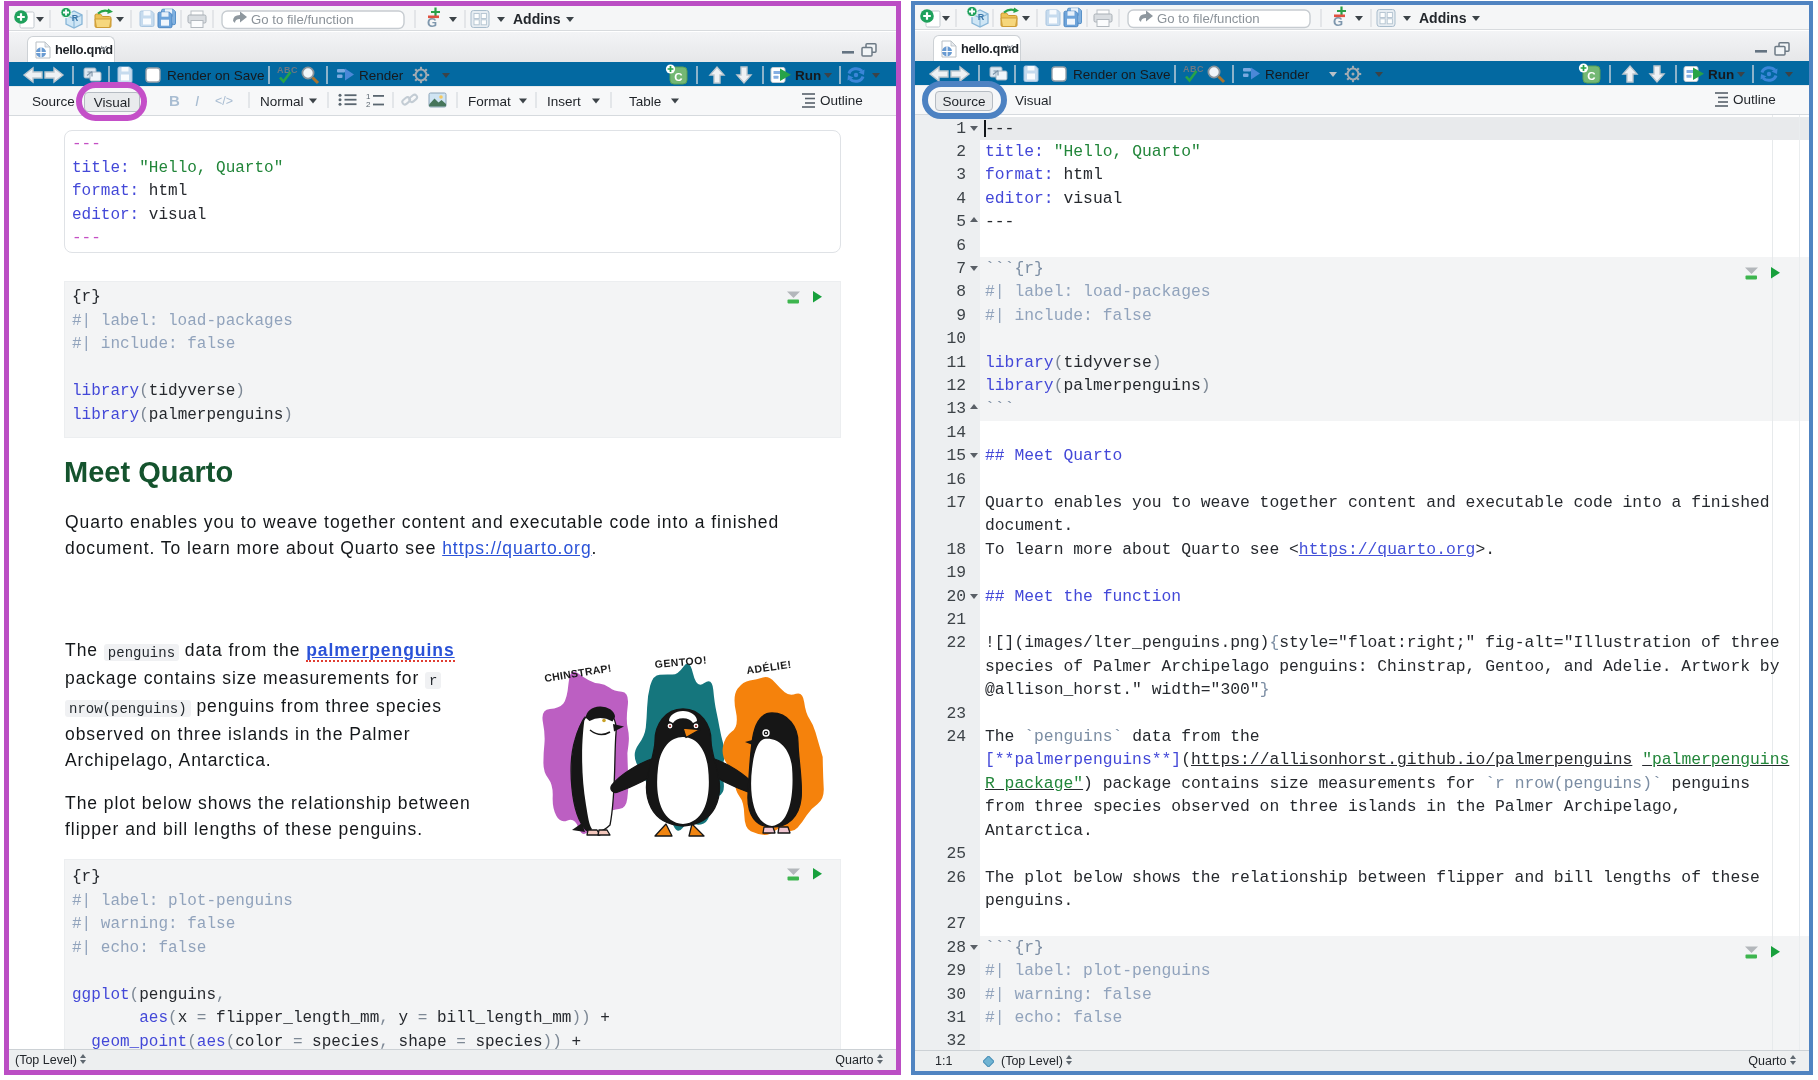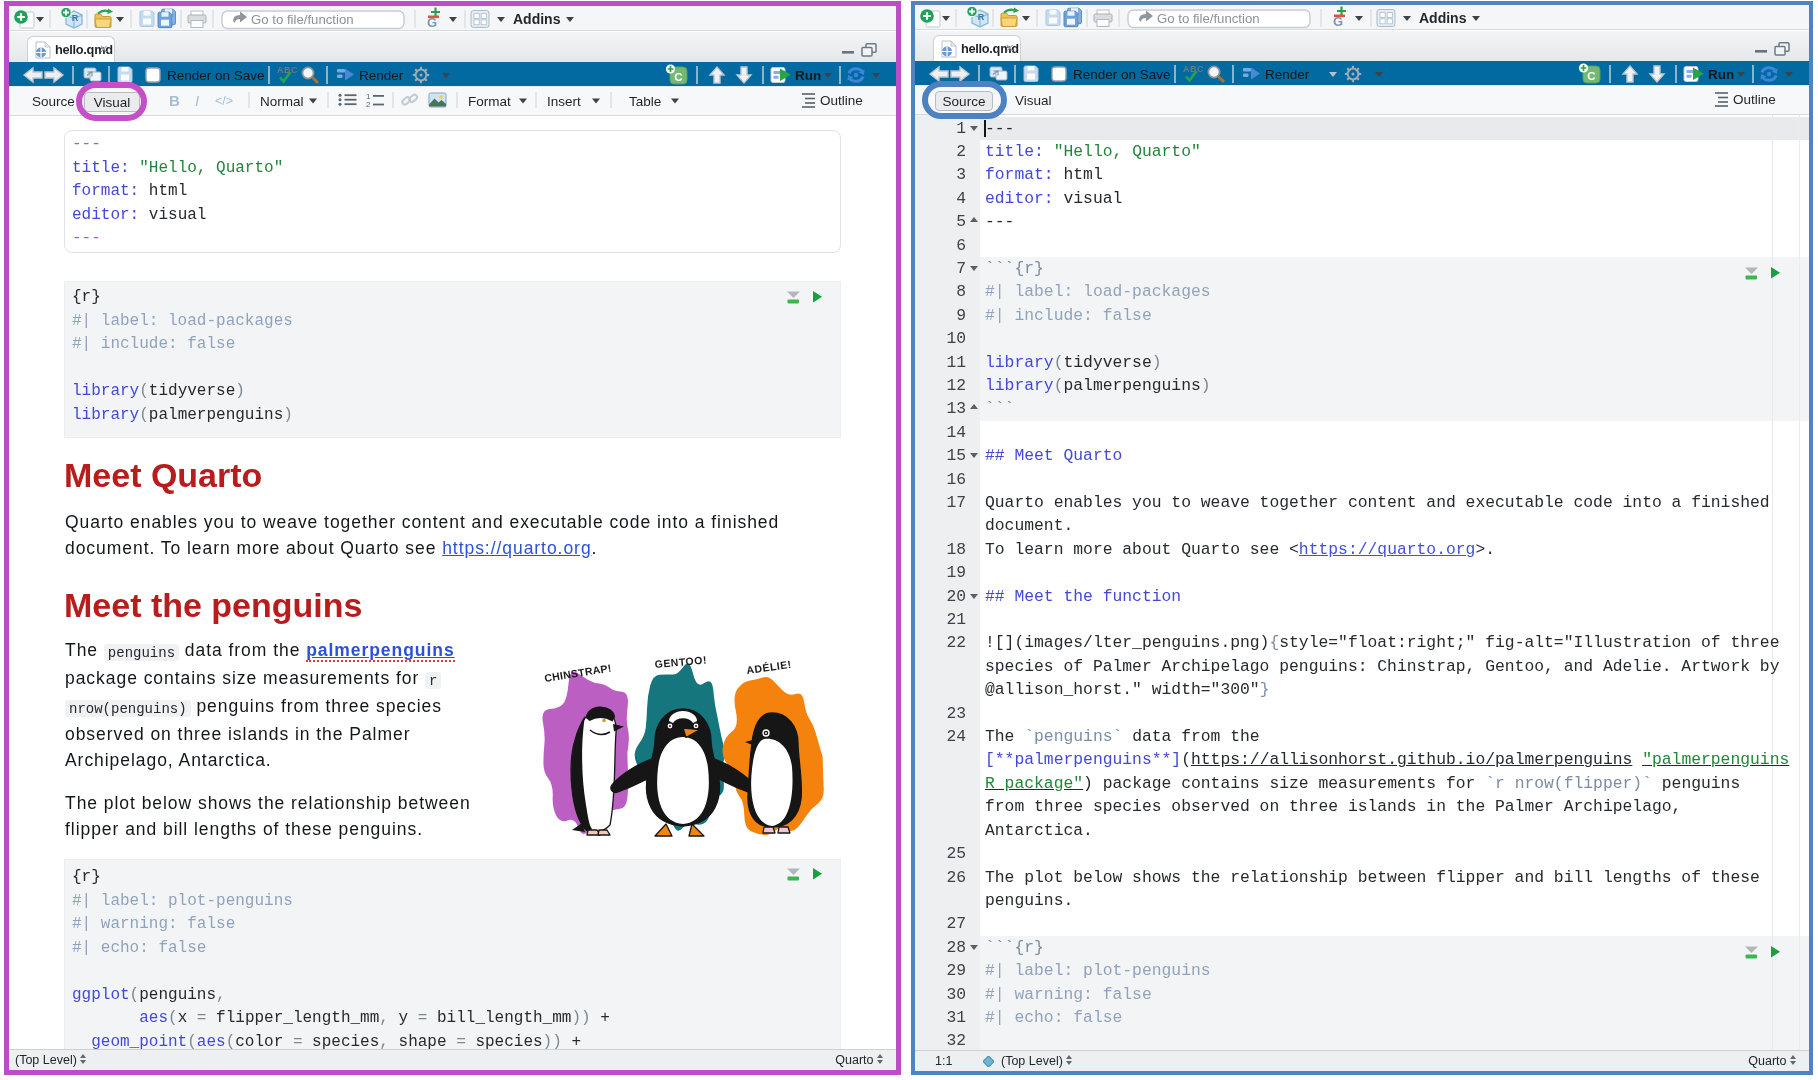--- a/index.html
+++ b/index.html
@@ -14,21 +14,21 @@
 .row3 { position:absolute; left:0; right:0; top:81px; height:29px; background:#f7f8f9; border-bottom:1px solid #d6dade; }
 .content { position:absolute; left:0; right:0; top:110px; bottom:21px; background:#fff; overflow:hidden; }
 .status { position:absolute; left:0; right:0; bottom:0; height:21px; background:#edeff0; border-top:1px solid #ccd1d5; font-size:12.5px; color:#22262b; }
 pre.mono { position:absolute; font-family:"Liberation Mono",monospace; font-size:16px; line-height:23.5px; color:#26292e; }
 pre.src { line-height:23.4px; font-size:16.35px; }
 pre.gut { text-align:right; color:#3d4348; line-height:23.4px; font-size:16.35px; }
 .kw { color:#4348d8; } .st { color:#22863a; } .cm { color:#91a3bc; } .pr { color:#7d8895; }
 .pk { color:#c44fc4; } .tx { color:#26292e; } .ic { color:#7b8da3; }
 .slk { color:#4350d8; text-decoration:underline; }
 u { text-decoration:underline; }
-.h2 { position:absolute; font-size:34px; font-weight:bold; color:#b91c1c; font-family:"Liberation Sans",sans-serif; }
+.h2 { position:absolute; font-size:29px; font-weight:bold; color:#14532d; font-family:"Liberation Sans",sans-serif; }
 .body { position:absolute; font-size:17.5px; line-height:26px; color:#14171a; letter-spacing:0.95px; }
 .body code { font-family:"Liberation Mono",monospace; font-size:14px; background:#f0f1f3; border-radius:3px; padding:0.5px 4px; color:#24292e; letter-spacing:0; }
 .lk { color:#2a52d8; text-decoration:underline; }
 .pp { font-weight:bold; border-bottom:2px dotted #e03c31; }
 .ud { display:inline-block; width:7px; height:10px; position:relative; }
 .ud::before { content:""; position:absolute; left:0; top:0; border-left:3.5px solid transparent; border-right:3.5px solid transparent; border-bottom:4px solid #5f6870; }
 .ud::after { content:""; position:absolute; left:0; bottom:0; border-left:3.5px solid transparent; border-right:3.5px solid transparent; border-top:4px solid #5f6870; }
 </style></head>
 <body>
 <div class="panel pL">
@@ -235,21 +235,20 @@
         <path d="M28,1 l9,5.8 l-9,5.8 z" fill="#17a03c"></path>
       </svg>
       <pre class="mono" style="left:63px;top:170px"><span class="tx">{r}</span>
 <span class="cm">#| label: load-packages</span>
 <span class="cm">#| include: false</span>
 
 <span class="kw">library</span><span class="pr">(</span><span class="tx">tidyverse</span><span class="pr">)</span>
 <span class="kw">library</span><span class="pr">(</span><span class="tx">palmerpenguins</span><span class="pr">)</span></pre>
       <div class="h2" style="left:55px;top:340px">Meet Quarto</div>
       <div class="body" style="left:56px;top:393px">Quarto enables you to weave together content and executable code into a finished<br>document. To learn more about Quarto see <a class="lk">https://quarto.org</a>.</div>
-      <div class="h2" style="left:55px;top:470px">Meet the penguins</div>
       <div class="body" style="left:56px;top:521px;line-height:26px">The <code>penguins</code> data from the <a class="lk pp">palmerpenguins</a><br>package contains size measurements for <code>r</code><br><code>nrow(penguins)</code> penguins from three species<br>observed on three islands in the Palmer<br>Archipelago, Antarctica.</div>
       <div class="body" style="left:56px;top:674px;line-height:26px">The plot below shows the relationship between<br>flipper and bill lengths of these penguins.</div>
       <svg width="312" height="205" style="position:absolute;left:511px;top:529px" viewBox="0 0 312 205">
         <path d="M107.4,108.0 Q107.4,108.0 107.6,116.1 Q107.9,124.2 108.2,133.7 Q108.6,143.2 107.3,153.4 Q106.1,163.7 99.0,164.1 Q92.0,164.5 87.6,168.0 Q83.2,171.5 78.6,175.1 Q74.1,178.7 68.5,186.1 Q62.9,193.4 58.7,182.9 Q54.6,172.4 47.5,175.4 Q40.3,178.4 36.3,170.8 Q32.2,163.3 32.7,151.6 Q33.2,139.9 28.3,133.5 Q23.3,127.1 23.4,117.5 Q23.4,108.0 24.4,98.9 Q25.3,89.7 22.9,77.3 Q20.6,64.9 29.9,64.1 Q39.3,63.3 43.2,58.8 Q47.1,54.2 48.5,38.5 Q49.9,22.8 56.8,27.6 Q63.6,32.5 68.8,35.3 Q74.0,38.2 79.2,38.5 Q84.5,38.8 89.3,42.5 Q94.1,46.3 101.8,46.8 Q109.4,47.3 107.7,61.2 Q105.9,75.2 107.7,83.1 Q109.6,91.0 108.5,99.5 Z" fill="#bc5fc2"></path>
         <path d="M205.6,108.0 Q205.6,108.0 203.6,116.6 Q201.6,125.1 203.5,136.6 Q205.4,148.1 198.6,151.0 Q191.8,154.0 190.5,165.1 Q189.1,176.2 183.7,178.5 Q178.3,180.8 173.0,178.6 Q167.6,176.4 162.6,182.9 Q157.5,189.4 153.5,180.7 Q149.5,171.9 143.7,172.8 Q137.8,173.7 136.0,163.8 Q134.2,153.9 131.4,147.2 Q128.6,140.5 124.3,133.8 Q120.1,127.1 116.2,117.5 Q112.3,108.0 118.5,99.5 Q124.8,91.0 125.8,82.4 Q126.7,73.7 127.1,62.5 Q127.4,51.3 130.2,40.6 Q133.1,29.9 139.8,29.7 Q146.4,29.4 152.1,29.6 Q157.7,29.8 163.6,21.4 Q169.4,13.0 173.0,28.4 Q176.5,43.9 184.3,38.0 Q192.1,32.1 193.3,44.9 Q194.5,57.8 196.3,66.3 Q198.1,74.8 199.6,82.9 Q201.1,91.1 203.4,99.5 Z" fill="#15767d"></path>
         <path d="M302.7,112.0 Q302.7,112.0 302.9,121.6 Q303.1,131.3 303.7,142.7 Q304.4,154.1 297.6,158.9 Q290.8,163.6 286.7,170.3 Q282.6,177.0 277.7,182.5 Q272.7,188.0 266.5,184.7 Q260.2,181.4 254.7,186.0 Q249.1,190.5 243.1,189.8 Q237.0,189.1 230.8,186.3 Q224.6,183.6 224.3,170.1 Q224.0,156.7 219.5,151.4 Q215.1,146.0 214.9,137.1 Q214.8,128.1 208.0,120.1 Q201.2,112.0 202.9,101.9 Q204.7,91.8 211.9,86.6 Q219.1,81.4 215.8,66.1 Q212.5,50.8 217.7,43.6 Q222.9,36.4 229.9,35.4 Q236.9,34.3 242.9,32.4 Q248.9,30.6 254.5,37.0 Q260.1,43.3 264.7,47.2 Q269.2,51.1 276.0,48.8 Q282.8,46.5 284.2,57.2 Q285.6,68.0 289.4,73.7 Q293.2,79.4 295.5,87.2 Q297.7,94.9 300.2,103.4 Z" fill="#f5820c"></path>
         <g font-family="Liberation Sans,sans-serif" font-weight="bold" font-size="10.5" fill="#1a1a1a">
           <text x="25" y="37" transform="rotate(-9 25 37)" letter-spacing="0.3">CHINSTRAP!</text>
           <text x="135" y="23" transform="rotate(-5 135 23)" letter-spacing="0.5">GENTOO!</text>
           <text x="227" y="29" transform="rotate(-8 227 29)" letter-spacing="0.5">ADÉLIE!</text>
@@ -537,21 +536,21 @@
 To learn more about Quarto see &lt;<a class="slk">https://quarto.org</a>&gt;.
 
 <span class="kw">## Meet the function</span>
 
 ![](images/lter_penguins.png)<span class="ic">{</span>style="float:right;" fig-alt="Illustration of three
 species of Palmer Archipelago penguins: Chinstrap, Gentoo, and Adelie. Artwork by
 @allison_horst." width="300"<span class="ic">}</span>
 
 The <span class="ic">`penguins`</span> data from the
 <span class="kw">[**palmerpenguins**]</span>(<u>https://allisonhorst.github.io/palmerpenguins</u> <u><span class="st">"palmerpenguins</span></u>
-<u><span class="st">R package"</span></u>) package contains size measurements for <span class="ic">`r nrow(flipper)`</span> penguins
+<u><span class="st">R package"</span></u>) package contains size measurements for <span class="ic">`r nrow(penguins)`</span> penguins
 from three species observed on three islands in the Palmer Archipelago,
 Antarctica.
 
 The plot below shows the relationship between flipper and bill lengths of these
 penguins.
 
 <span class="ic">```{r}</span>
 <span class="cm">#| label: plot-penguins</span>
 <span class="cm">#| warning: false</span>
 <span class="cm">#| echo: false</span>

